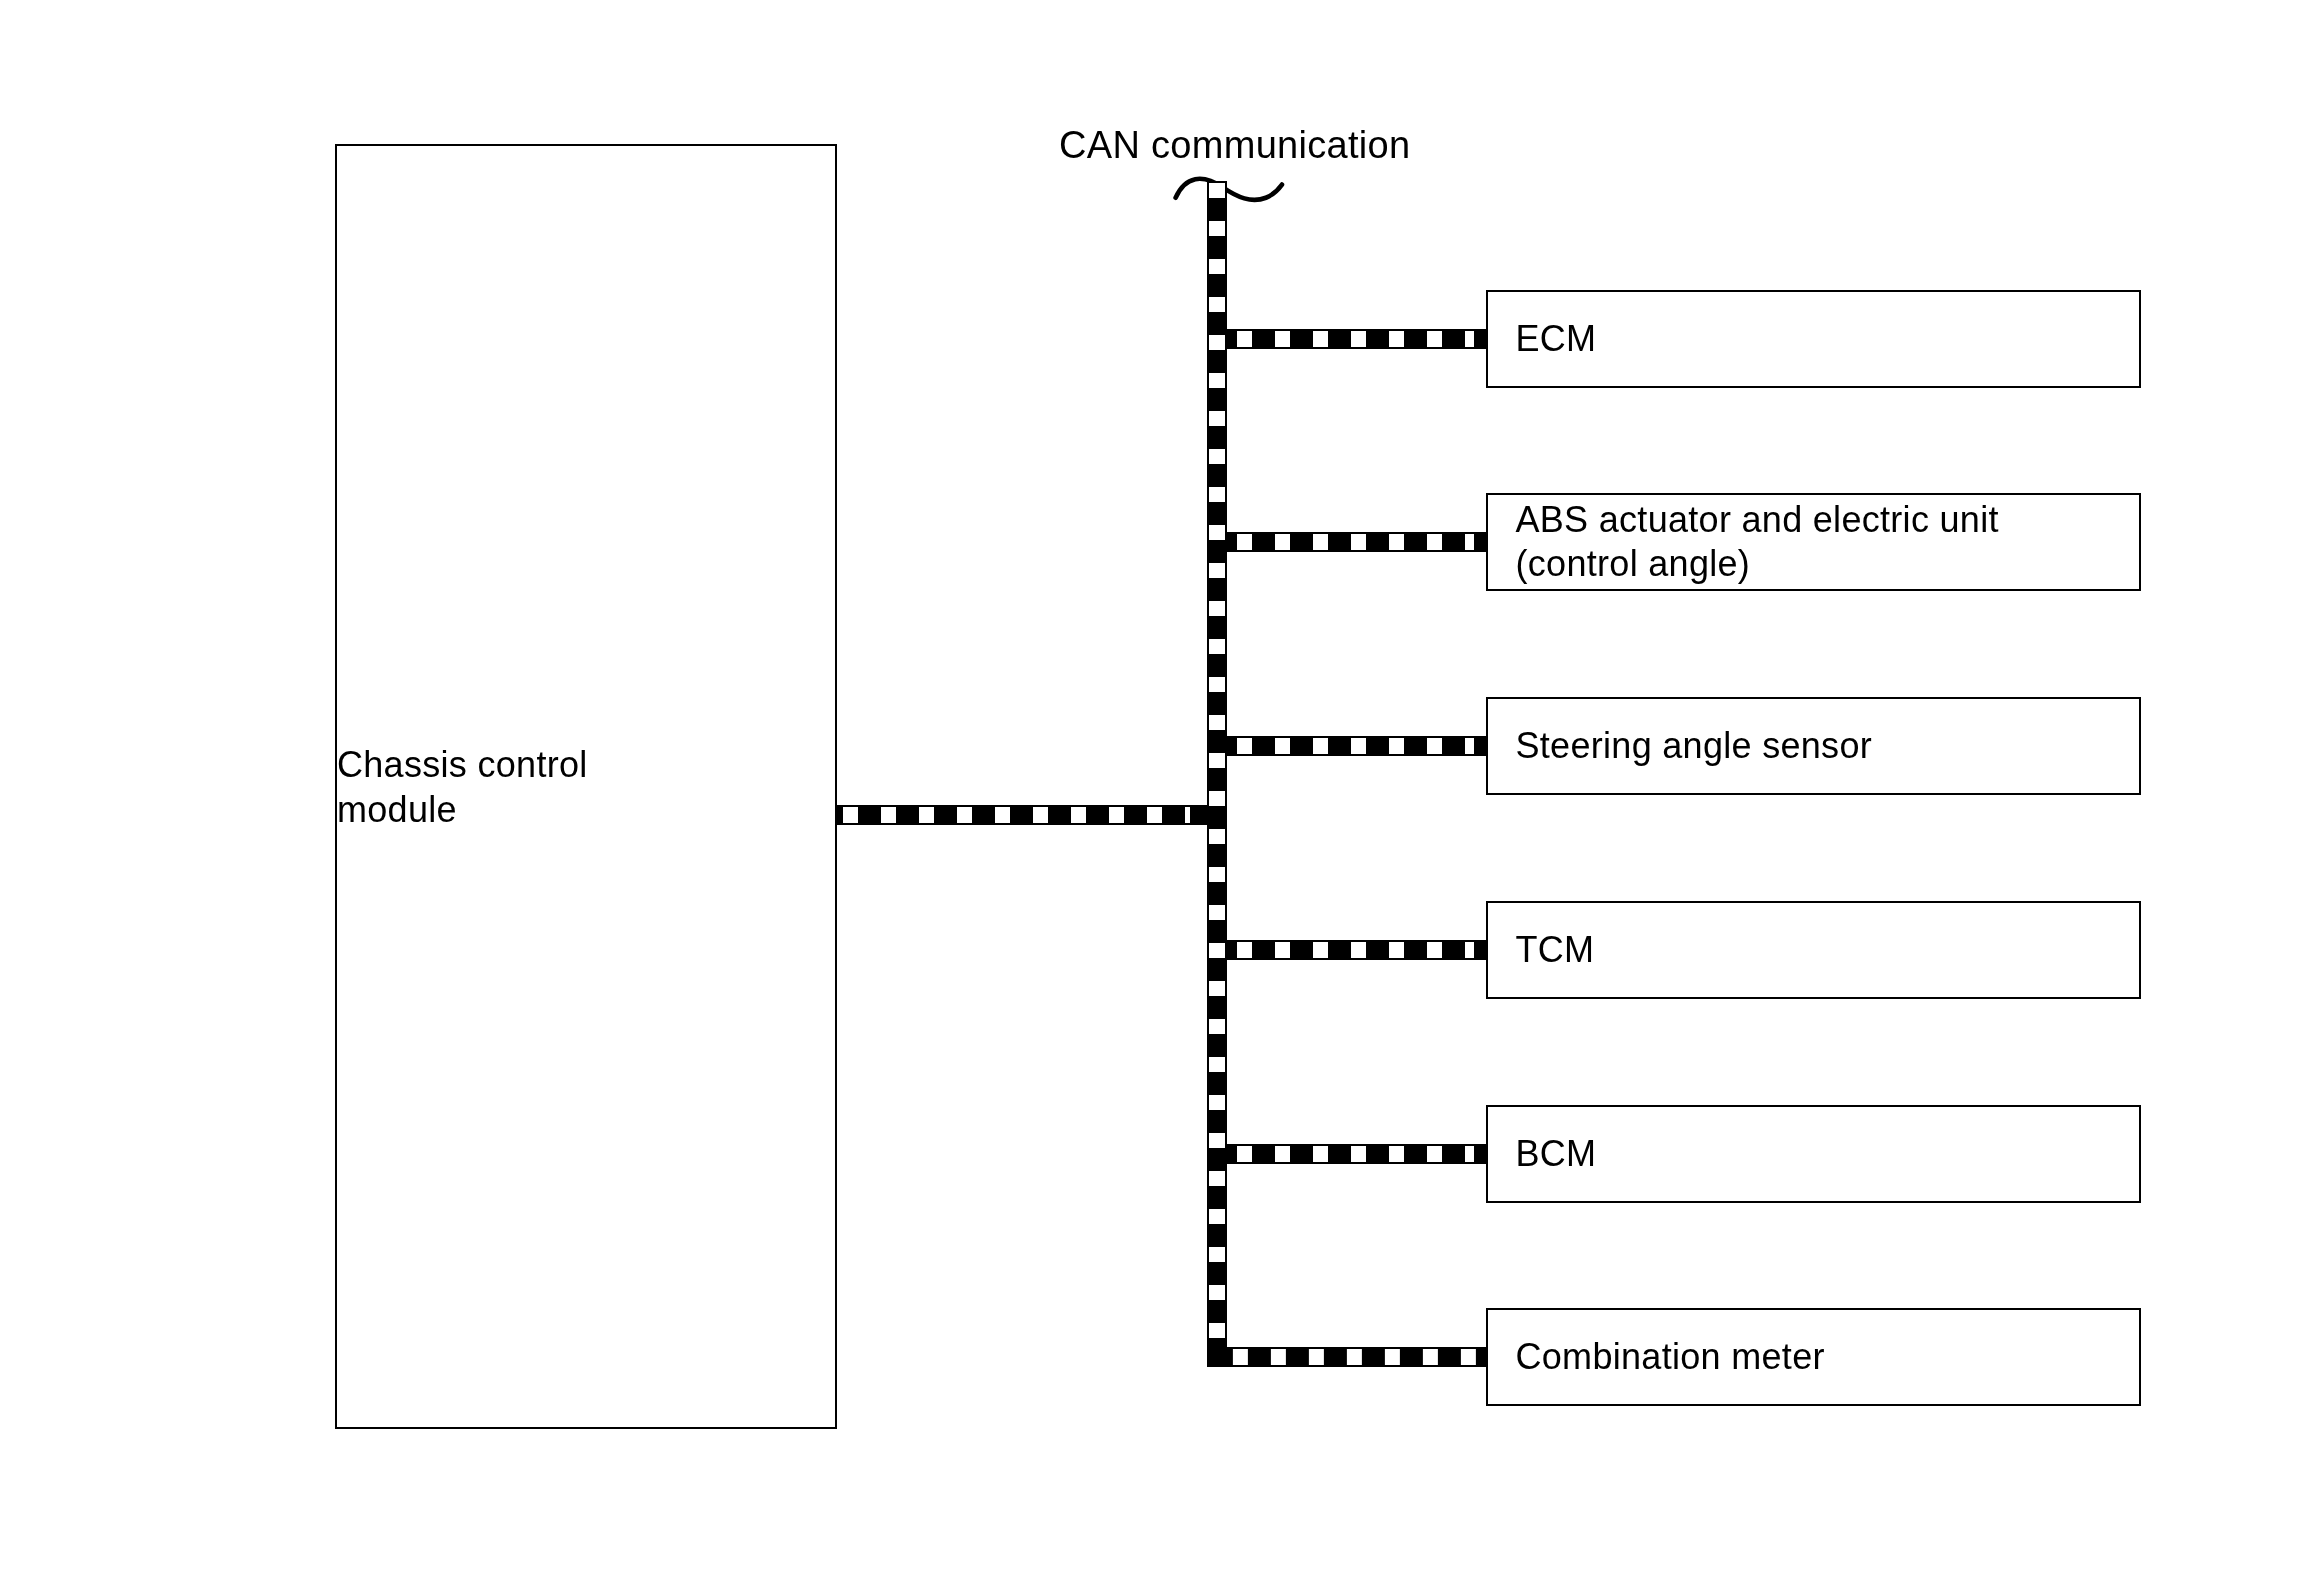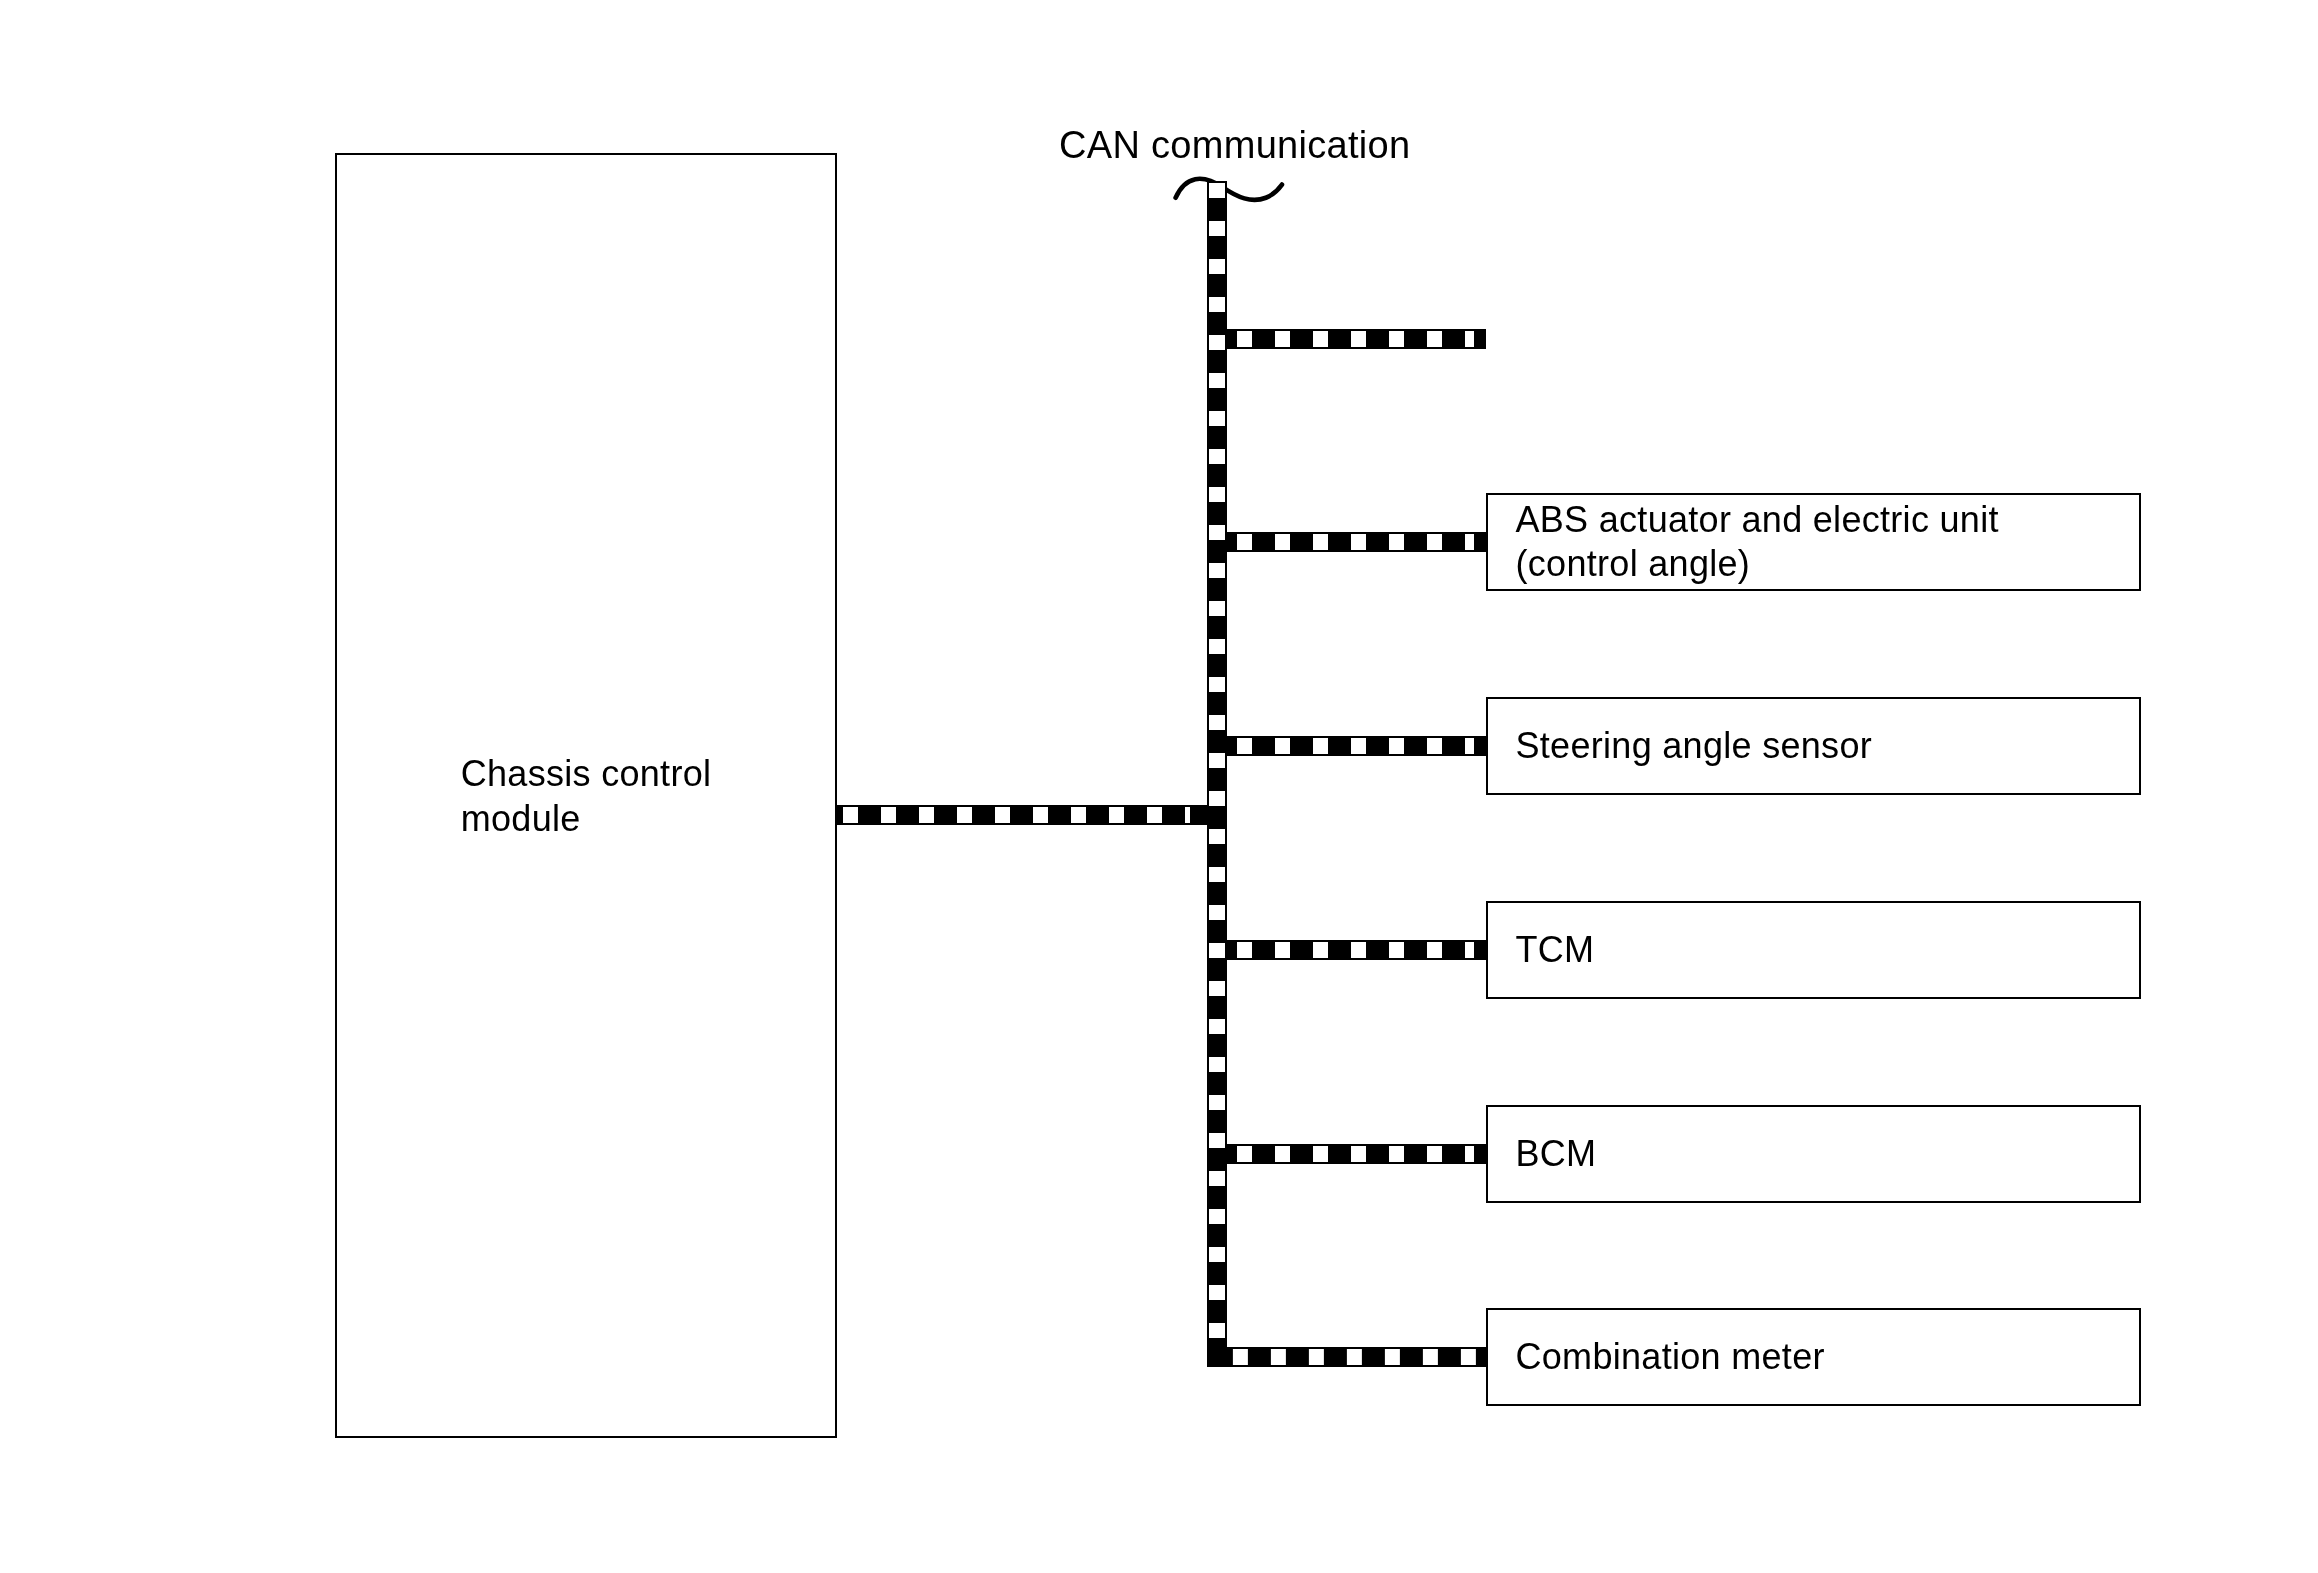--- a/index.html
+++ b/index.html
@@ -19,23 +19,22 @@
   
   .box {
     position: absolute;
     border: 2.9px solid #000;
     background: #fff;
     display: flex;
     flex-direction: column;
     justify-content: center;
   }
   #chassis-box {
-    left: 335px; top: 153px;
+    left: 335px; top: 144px;
     width: 502px; height: 1285px;
-    align-items: center;
   }
   #chassis-box .lbl {
     font-size: 36px; line-height: 45px;
     text-align: left; letter-spacing: 0.3px;
   }
 
   .node {
     left: 1486px; width: 655px; height: 98px;
     padding-left: 27.5px;
   }
@@ -111,20 +110,24 @@
   <div class="hline" id="chassis-line"></div>
   <div class="vline" id="trunk"></div>
 
   <div class="hline branch b0"></div>
   <div class="hline branch b1"></div>
   <div class="hline branch b2"></div>
   <div class="hline branch b3"></div>
   <div class="hline branch b4"></div>
   <div class="hline branch b5"></div>
 
+  <div class="box node n0">
+    <div class="lbl">ECM</div>
+    <div class="lbl"></div>
+  </div>
 
   <div class="box node n1">
     <div class="lbl">ABS actuator and electric unit</div>
     <div class="lbl">(control angle)</div>
   </div>
 
   <div class="box node n2">
     <div class="lbl">Steering angle sensor</div>
     <div class="lbl"></div>
   </div>

